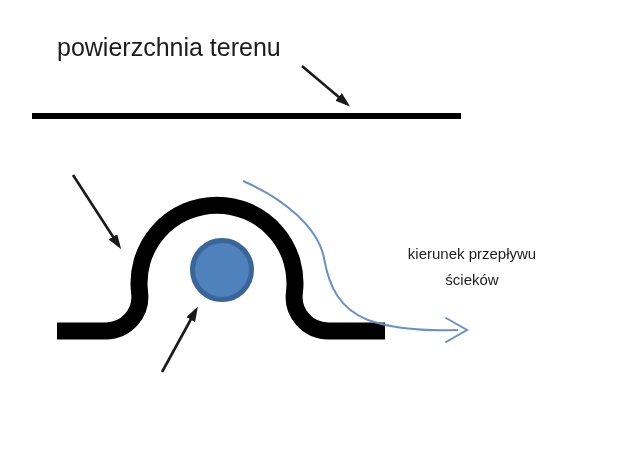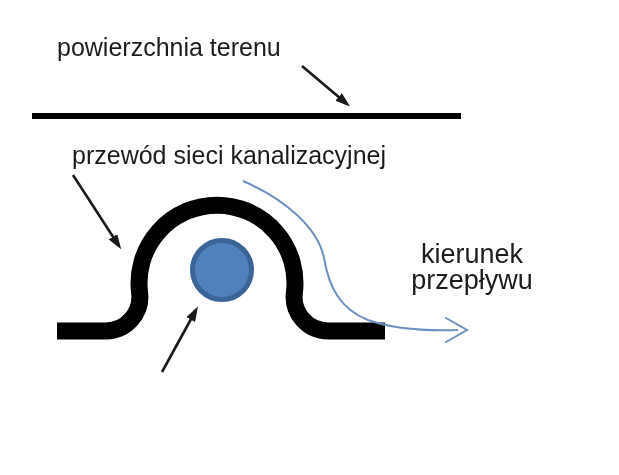--- a/index.html
+++ b/index.html
@@ -22,21 +22,21 @@
     font-size: 25px;
     line-height: 30px;
   }
   .label-surface { left: 57px;  top: 32px;  }
   .label-sewer   { left: 72px;  top: 140px; }
   .label-water   { left: 57px;  top: 391px; }
   .label-flow {
     position: absolute;
     left: 357px; top: 241px; width: 230px;
     color: #1c1c1c;
-    font-size: 27px;
+    font-size: 15px;
     line-height: 26px;
     text-align: center;
   }
 </style>
 </head>
 <body>
 
 <div class="canvas">
 
   <svg class="diagram-svg" width="619" height="475" viewBox="0 0 619 475">
@@ -64,20 +64,20 @@
              C 285 199 318 228 324 258
              C 329 287 340 309 368 320
              C 396 330 428 331 458 330" stroke-width="2" fill="none" stroke="#6b90c1"></path>
     <polyline points="446,318 467,330 446,342" stroke-width="2" fill="none" stroke-linecap="round" stroke="#6b90c1"></polyline>
 
     <path d="M 162 372 L 196 310" stroke-width="2.6" fill="none" marker-end="url(#arrow-black)" stroke="#1a1a1a"></path>
   </svg>
 
   <div class="label label-surface">powierzchnia terenu</div>
 
-  <div class="label label-sewer">przewód sieci kanalizacyjnej</div>
 
   <div class="label-flow">
     <div>kierunek przepływu</div>
+    <div>ścieków</div>
   </div>
 
 
 </div>
 
 </body></html>

